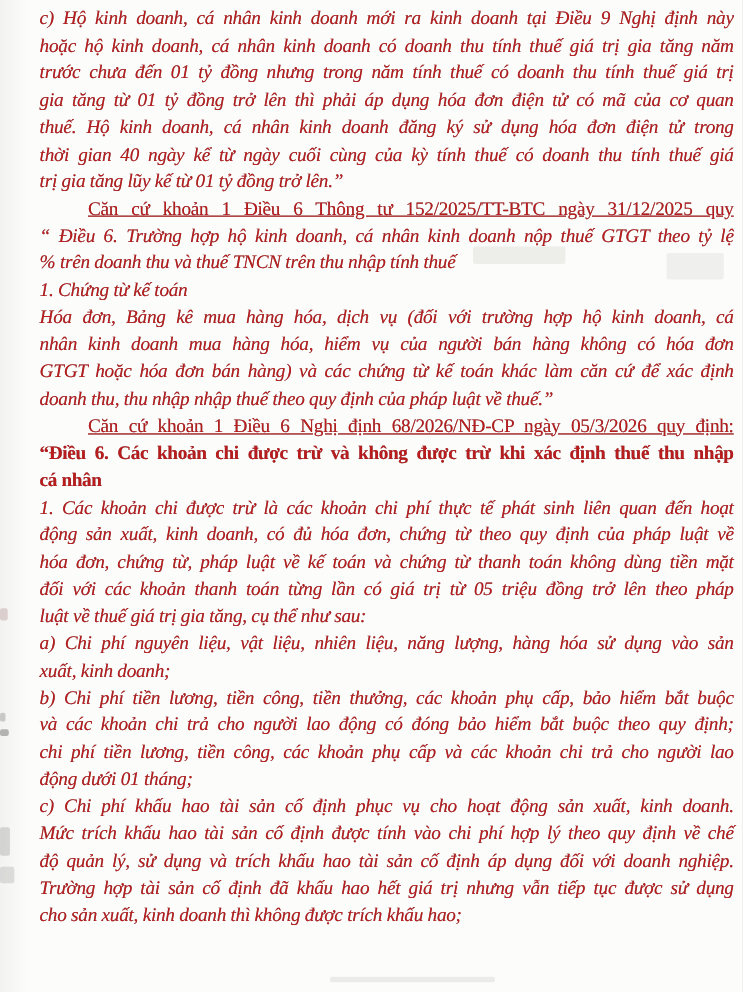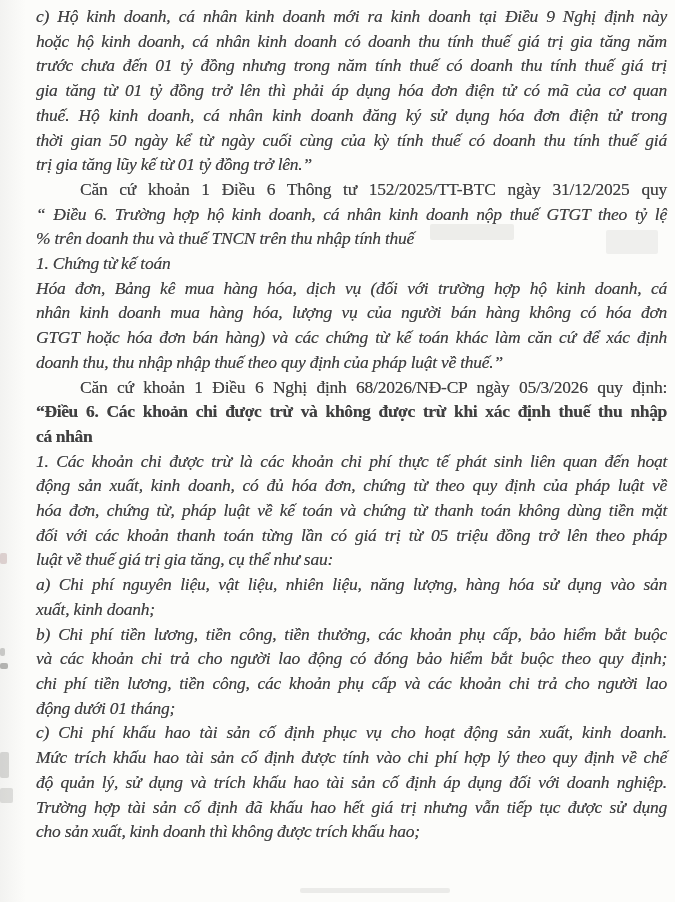--- a/index.html
+++ b/index.html
@@ -33,21 +33,21 @@
     width: 675px;
     box-sizing: border-box;
     padding: 4px 8px 0 36px;
     font-size: 17.5px;
     line-height: 24.7px;
     letter-spacing: -0.25px;
     text-shadow: 0 0 0.5px rgba(25,25,40,0.55);
   }
   .para { margin: 0; }
   .para.italic { font-style: italic; }
-  .para.normal { font-style: normal; }
+  .para.normal { font-style: normal; text-decoration: underline; }
   .para.bold-italic { font-weight: bold; letter-spacing: -0.35px; }
   .line {
     display: block;
     text-align: justify;
     text-align-last: justify;
     white-space: normal;
   }
   .line.ragged { text-align-last: left; }
   .line.indent { text-indent: 44px; }
   
@@ -61,44 +61,44 @@
   .speck-left-1 { left: 0; top: 553px; width: 7px; height: 11px; background: rgba(175,140,140,0.35); }
   .speck-left-2 { left: 0; top: 648px; width: 5px; height: 8px; background: rgba(120,120,118,0.35); }
   .speck-left-3 { left: 0; top: 663px; width: 8px; height: 6px; background: rgba(100,100,98,0.45); }
   .speck-left-4 { left: 0; top: 752px; width: 9px; height: 26px; background: rgba(140,140,136,0.30); }
   .speck-left-5 { left: 0; top: 788px; width: 13px; height: 15px; background: rgba(150,150,146,0.28); }
   .speck-bottom { left: 300px; top: 888px; width: 150px; height: 5px; background: rgba(160,160,155,0.18); }
 </style>
 </head>
 <body>
 
-<div class="page" style="background: rgb(252, 252, 250); color: #404040;">
+<div class="page" style="background: rgb(252, 252, 250); color: #b91c1c;">
   <div class="doc-body" id="doc-body">
       <p class="para italic">
         <span class="line">c) Hộ kinh doanh, cá nhân kinh doanh mới ra kinh doanh tại Điều 9 Nghị định này</span>
         <span class="line">hoặc hộ kinh doanh, cá nhân kinh doanh có doanh thu tính thuế giá trị gia tăng năm</span>
         <span class="line">trước chưa đến 01 tỷ đồng nhưng trong năm tính thuế có doanh thu tính thuế giá trị</span>
         <span class="line">gia tăng từ 01 tỷ đồng trở lên thì phải áp dụng hóa đơn điện tử có mã của cơ quan</span>
         <span class="line">thuế. Hộ kinh doanh, cá nhân kinh doanh đăng ký sử dụng hóa đơn điện tử trong</span>
-        <span class="line">thời gian 50 ngày kể từ ngày cuối cùng của kỳ tính thuế có doanh thu tính thuế giá</span>
+        <span class="line">thời gian 40 ngày kể từ ngày cuối cùng của kỳ tính thuế có doanh thu tính thuế giá</span>
         <span class="line ragged">trị gia tăng lũy kế từ 01 tỷ đồng trở lên.”</span>
       </p>
       <p class="para normal">
         <span class="line indent">Căn cứ khoản 1 Điều 6 Thông tư 152/2025/TT-BTC ngày 31/12/2025 quy</span>
       </p>
       <p class="para italic">
         <span class="line">“ Điều 6. Trường hợp hộ kinh doanh, cá nhân kinh doanh nộp thuế GTGT theo tỷ lệ</span>
         <span class="line ragged">% trên doanh thu và thuế TNCN trên thu nhập tính thuế</span>
       </p>
       <p class="para italic">
         <span class="line ragged">1. Chứng từ kế toán</span>
       </p>
       <p class="para italic">
         <span class="line">Hóa đơn, Bảng kê mua hàng hóa, dịch vụ (đối với trường hợp hộ kinh doanh, cá</span>
-        <span class="line">nhân kinh doanh mua hàng hóa, lượng vụ của người bán hàng không có hóa đơn</span>
+        <span class="line">nhân kinh doanh mua hàng hóa, hiểm vụ của người bán hàng không có hóa đơn</span>
         <span class="line">GTGT hoặc hóa đơn bán hàng) và các chứng từ kế toán khác làm căn cứ để xác định</span>
         <span class="line ragged">doanh thu, thu nhập nhập thuế theo quy định của pháp luật về thuế.”</span>
       </p>
       <p class="para normal">
         <span class="line indent">Căn cứ khoản 1 Điều 6 Nghị định 68/2026/NĐ-CP ngày 05/3/2026 quy định:</span>
       </p>
       <p class="para bold-italic">
         <span class="line">“Điều 6. Các khoản chi được trừ và không được trừ khi xác định thuế thu nhập</span>
         <span class="line ragged">cá nhân</span>
       </p>

